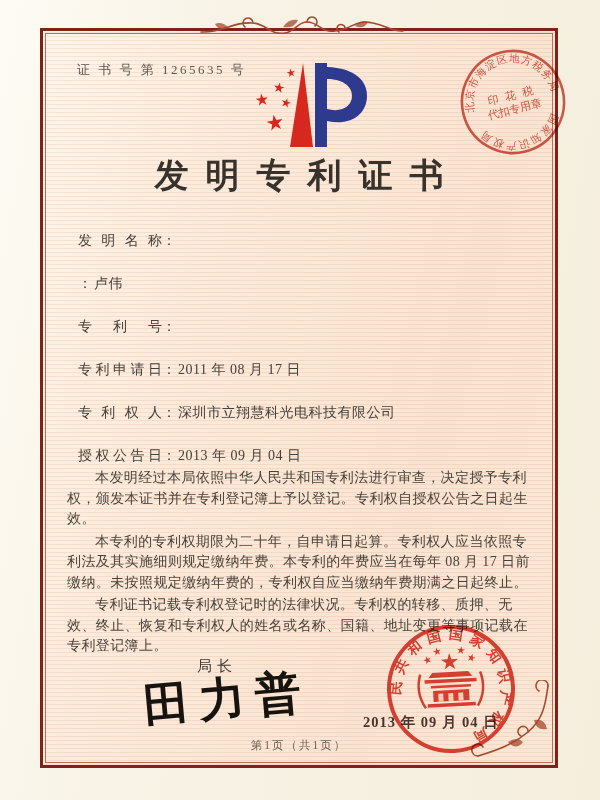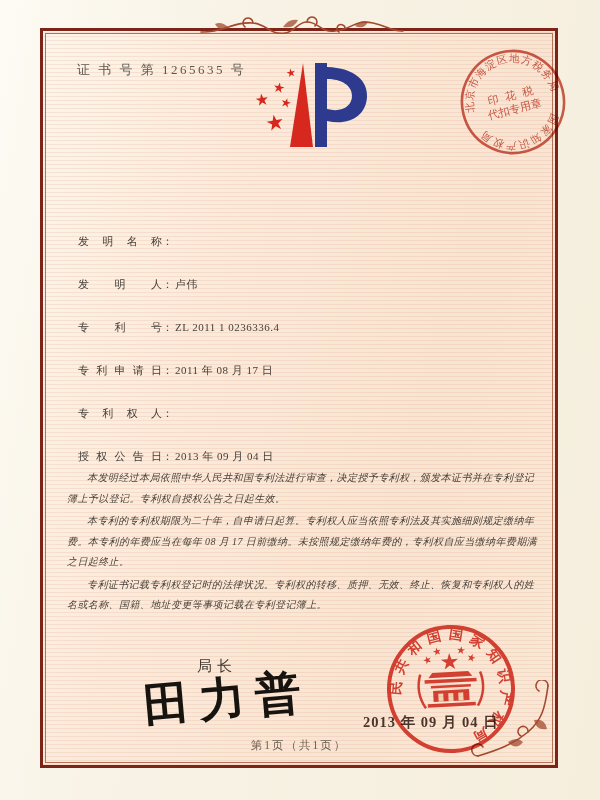--- a/index.html
+++ b/index.html
@@ -27,26 +27,26 @@
   .tax-seal {
     position:absolute; left:413px; top:14px; width:114px; height:114px;
     transform:rotate(-14deg); opacity:.85; mix-blend-mode:multiply;
   }
   .title {
     position:absolute; left:0; right:0; top:122px; text-align:center;
     font-size:34px; font-weight:bold; color:#37322b;
     letter-spacing:17px; text-indent:17px;
   }
   .fields { position:absolute; left:35px; top:197px; right:16px; }
-  .field-row { display:flex; margin-bottom:17px; font-size:11px; line-height:26px; color:#46403a;align-items:center; }
+  .field-row { display:flex; margin-bottom:17px; font-size:14px; line-height:26px; color:#46403a;align-items:center; }
   .field-label { display:inline-block; width:84px; text-align:justify; text-align-last:justify; }
   .field-colon { margin:0 2px 0 0; }
   .field-value { letter-spacing:.5px; white-space:nowrap; }
   .body-text { position:absolute; left:24px; right:14px; top:437px; color:#49423a; }
-  .body-text p { font-size:10px; line-height:20.5px; text-indent:2em; letter-spacing:.4px; margin-bottom:2px;font-style:italic; }
+  .body-text p { font-size:14px; line-height:20.5px; text-indent:2em; letter-spacing:.4px; margin-bottom:2px; }
   .director { position:absolute; left:80px; top:626px; display:flex; align-items:center;flex-direction:column; }
   .director-label { font-size:15px; color:#3e3931; letter-spacing:5px; }
   .director-sig {
     margin-left:20px; font-size:46px; font-weight:600; color:#17130f;
     letter-spacing:10px; transform:rotate(-5deg); line-height:1;
   }
   .seal-date {
     position:absolute; left:320px; top:682px; font-size:14.5px; font-weight:600;
     color:#4b352a; letter-spacing:1px; white-space:nowrap;
   }
@@ -126,44 +126,44 @@
       <text font-size="10.5" fill="#c64433" letter-spacing="1">
         <textPath href="#tax-ring" startOffset="25%" text-anchor="middle">北京市海淀区地方税务局</textPath>
       </text>
       <text font-size="10.5" fill="#c64433" letter-spacing="1.5">
         <textPath href="#tax-ring" startOffset="75%" text-anchor="middle">国家知识产权局</textPath>
       </text>
       <text x="57" y="54" text-anchor="middle" font-size="11" fill="#c64433" letter-spacing="2">印 花 税</text>
       <text x="57" y="68" text-anchor="middle" font-size="11" fill="#c64433">代扣专用章</text>
     </svg>
 
+    <div class="title">发明专利证书</div>
 
     <div class="fields">
       <div class="field-row">
         <span class="field-label">发明名称</span>
           <span class="field-colon">：</span>
       </div>
       <div class="field-row">
-        <span class="field-label">发明人</span>
           <span class="field-colon">：</span>
           <span class="field-value">卢伟</span>
       </div>
       <div class="field-row">
         <span class="field-label">专利号</span>
           <span class="field-colon">：</span>
-          <span class="field-value">ZL 2011 1 0236336.4</span>
       </div>
       <div class="field-row">
         <span class="field-label">专利申请日</span>
           <span class="field-colon">：</span>
           <span class="field-value">2011 年 08 月 17 日</span>
       </div>
       <div class="field-row">
         <span class="field-label">专利权人</span>
           <span class="field-colon">：</span>
+          <span class="field-value">深圳市立翔慧科光电科技有限公司</span>
       </div>
       <div class="field-row">
         <span class="field-label">授权公告日</span>
           <span class="field-colon">：</span>
           <span class="field-value">2013 年 09 月 04 日</span>
       </div>
     </div>
 
     <div class="body-text">
       <p>本发明经过本局依照中华人民共和国专利法进行审查，决定授予专利权，颁发本证书并在专利登记簿上予以登记。专利权自授权公告之日起生效。</p>

